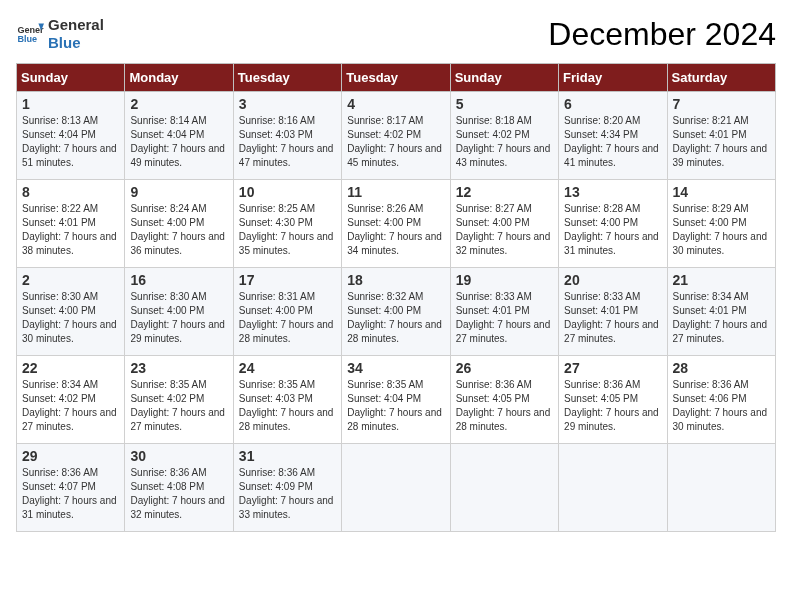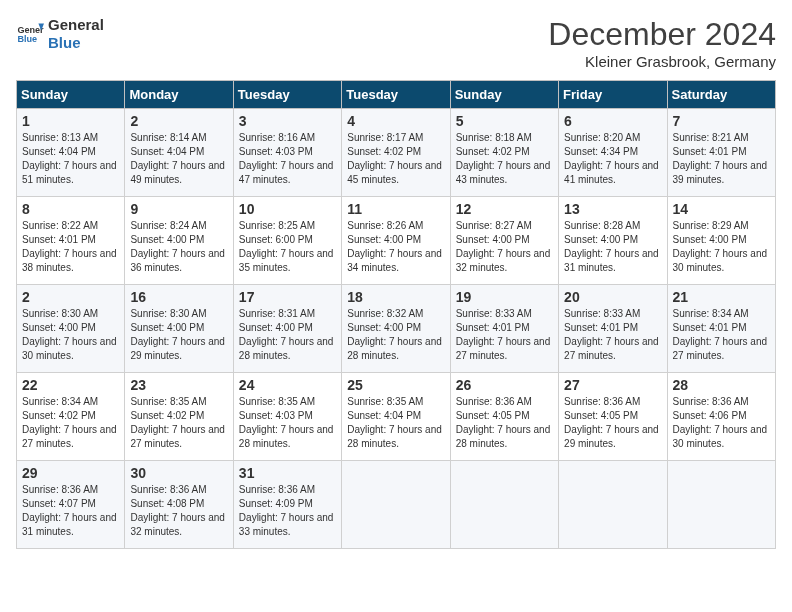--- a/index.html
+++ b/index.html
@@ -24,32 +24,32 @@
     .logo-icon {
       width: 28px;
       height: 28px;
     }
     .title-block {
       text-align: right;
     }
     .month-title {
       font-size: 32px;
       font-weight: normal;
-      color: #404040;
+      color: #000000;
     }
     .subtitle {
       font-size: 15px;
       color: #333;
     }
     table {
       width: 100%;
       border-collapse: collapse;
     }
     thead tr th {
-      background-color: #0c4a6e;
+      background-color: #7f1d1d;
       color: #fff;
       font-size: 13px;
       font-weight: bold;
       padding: 6px 4px;
       text-align: left;
       border: 1px solid #c0c0c0;
     }
     tbody tr td {
       vertical-align: top;
       border: 1px solid #d0d0d0;
@@ -88,21 +88,20 @@
       <text x="2" y="32" font-size="13" font-weight="bold" fill="#2a72b5">Blue</text>
       <polygon points="32,5 40,5 36,15" fill="#2a72b5"></polygon>
     </svg>
     <div>
       <div style="font-size:15px;font-weight:bold;color:#333;line-height:1.2;">General</div>
       <div style="font-size:15px;font-weight:bold;color:#2a72b5;line-height:1.2;">Blue</div>
     </div>
   </div>
   <div class="title-block">
     <div class="month-title">December 2024</div>
-    <div class="subtitle">Kleiner Grasbrook, Germany</div>
   </div>
 </div>
 
 <table>
   <thead>
     <tr>
     <th>Sunday</th>
         <th>Monday</th>
         <th>Tuesday</th>
         <th>Tuesday</th>
@@ -174,21 +173,21 @@
         <td>
           <span class="day-num">9</span>
           <div class="day-info">Sunrise: 8:24 AM
 Sunset: 4:00 PM
 Daylight: 7 hours
 and 36 minutes.</div>
         </td>
         <td>
           <span class="day-num">10</span>
           <div class="day-info">Sunrise: 8:25 AM
-Sunset: 6:00 PM
+Sunset: 4:30 PM
 Daylight: 7 hours
 and 35 minutes.</div>
         </td>
         <td>
           <span class="day-num">11</span>
           <div class="day-info">Sunrise: 8:26 AM
 Sunset: 4:00 PM
 Daylight: 7 hours
 and 34 minutes.</div>
         </td>
@@ -281,21 +280,21 @@
 and 27 minutes.</div>
         </td>
         <td>
           <span class="day-num">24</span>
           <div class="day-info">Sunrise: 8:35 AM
 Sunset: 4:03 PM
 Daylight: 7 hours
 and 28 minutes.</div>
         </td>
         <td>
-          <span class="day-num">25</span>
+          <span class="day-num">34</span>
           <div class="day-info">Sunrise: 8:35 AM
 Sunset: 4:04 PM
 Daylight: 7 hours
 and 28 minutes.</div>
         </td>
         <td>
           <span class="day-num">26</span>
           <div class="day-info">Sunrise: 8:36 AM
 Sunset: 4:05 PM
 Daylight: 7 hours

